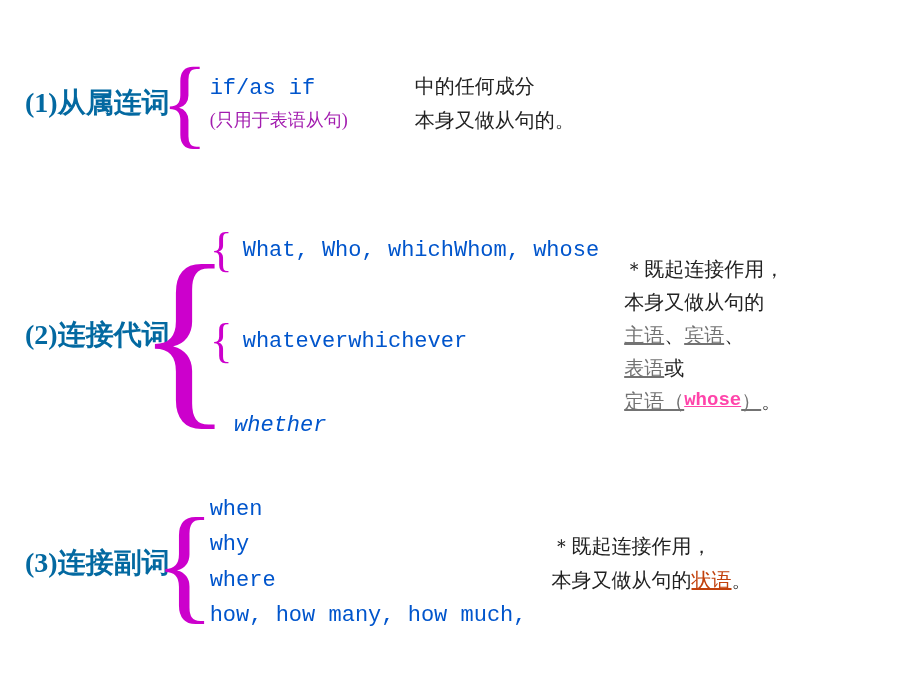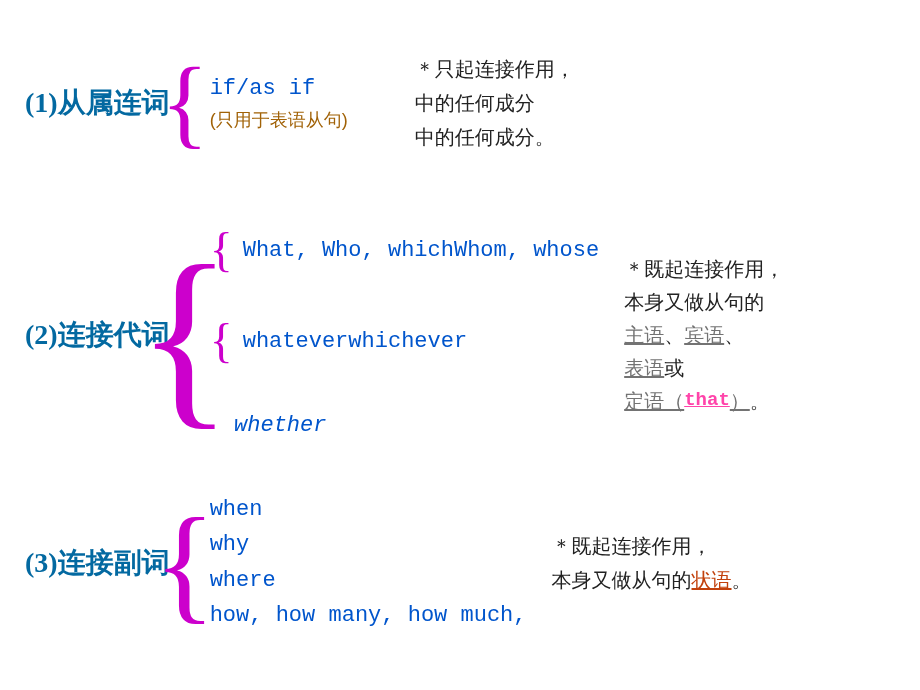--- a/index.html
+++ b/index.html
@@ -80,23 +80,23 @@
       text-decoration: underline;
       color: #0055cc;
     }
 
     .word-line.italic.underlined {
       font-style: italic;
       text-decoration: underline;
     }
 
     .word-line.gray-note {
-      color: #a16207;
+      color: #a21caf;
       font-size: 18px;
-      font-family: Liberation Sans, sans-serif;
+      font-family: Liberation Serif, serif;
     }
 
     .note-area {
       display: flex;
       flex-direction: column;
       justify-content: center;
       padding: 5px 15px;
       flex: 1;
       font-size: 20px;
       color: #333;
@@ -189,27 +189,24 @@
     <div class="section-label">(1)从属连词</div>
     <div class="brace-area">
       <span class="brace brace-sec1">{</span>
     </div>
     <div class="words-area">
       <div class="word-line">if/as if</div>
       <div class="word-line gray-note">(只用于表语从句)</div>
     </div>
     <div class="note-area">
       <div class="note-line">
-        <span class="note-text">＊只起连接作用，</span>
-      </div>
-      <div class="note-line">
         <span class="note-text">中的任何成分</span>
       </div>
       <div class="note-line">
-        <span class="note-text">中的任何成分。</span>
+        <span class="note-text">本身又做从句的。</span>
       </div>
     </div>
   </div>
 
   <div class="section section-2">
     <div class="section-label">(2)连接代词</div>
     <div class="brace-area">
       <span class="brace brace-sec2">{</span>
     </div>
     <div class="words-area" style="justify-content: space-around; padding-top: 10px; padding-bottom: 10px;">
@@ -249,21 +246,21 @@
         <span class="note-text">、</span>
         <span class="inline-words">宾语</span>
         <span class="note-text">、</span>
       </div>
       <div class="note-line">
         <span class="inline-words">表语</span>
         <span class="note-text">或</span>
       </div>
       <div class="note-line">
         <span class="inline-words">定语（</span>
-        <span class="whose-styled">that</span>
+        <span class="whose-styled">whose</span>
         <span class="inline-words">）</span>
         <span class="note-text">。</span>
       </div>
     </div>
   </div>
 
   <div class="section section-3">
     <div class="section-label">(3)连接副词</div>
     <div class="brace-area">
       <span class="brace brace-sec3">{</span>

